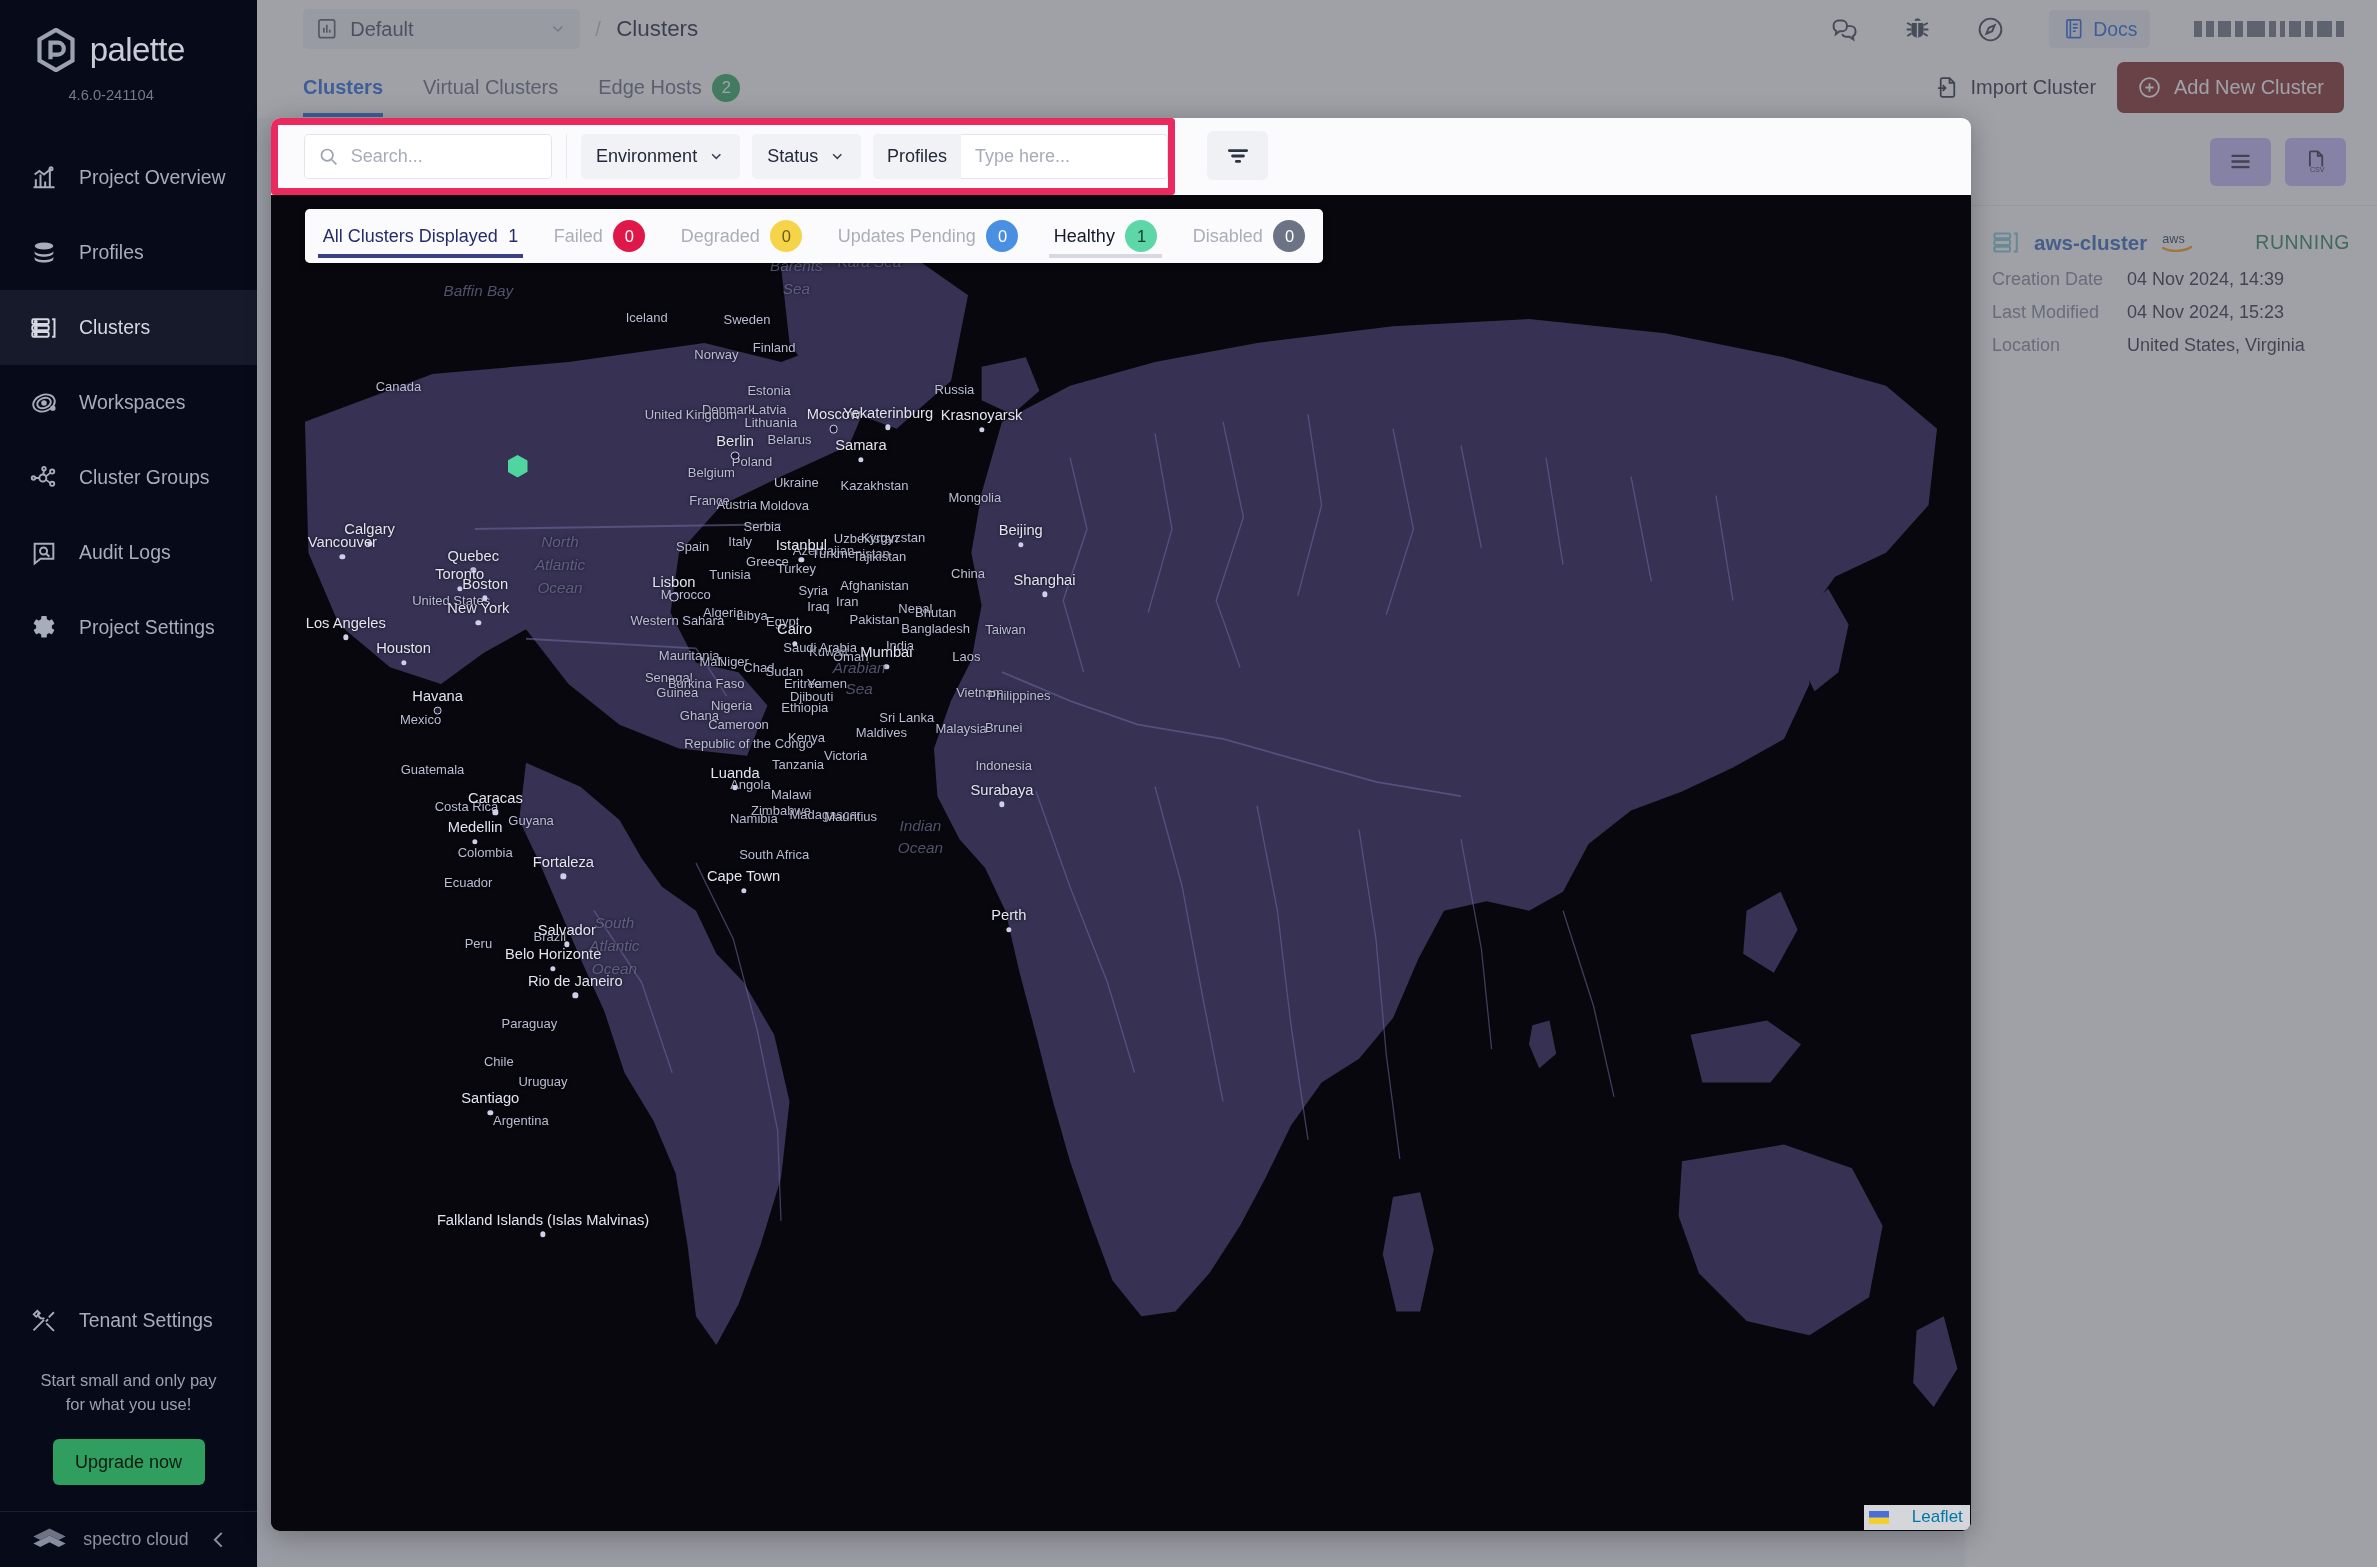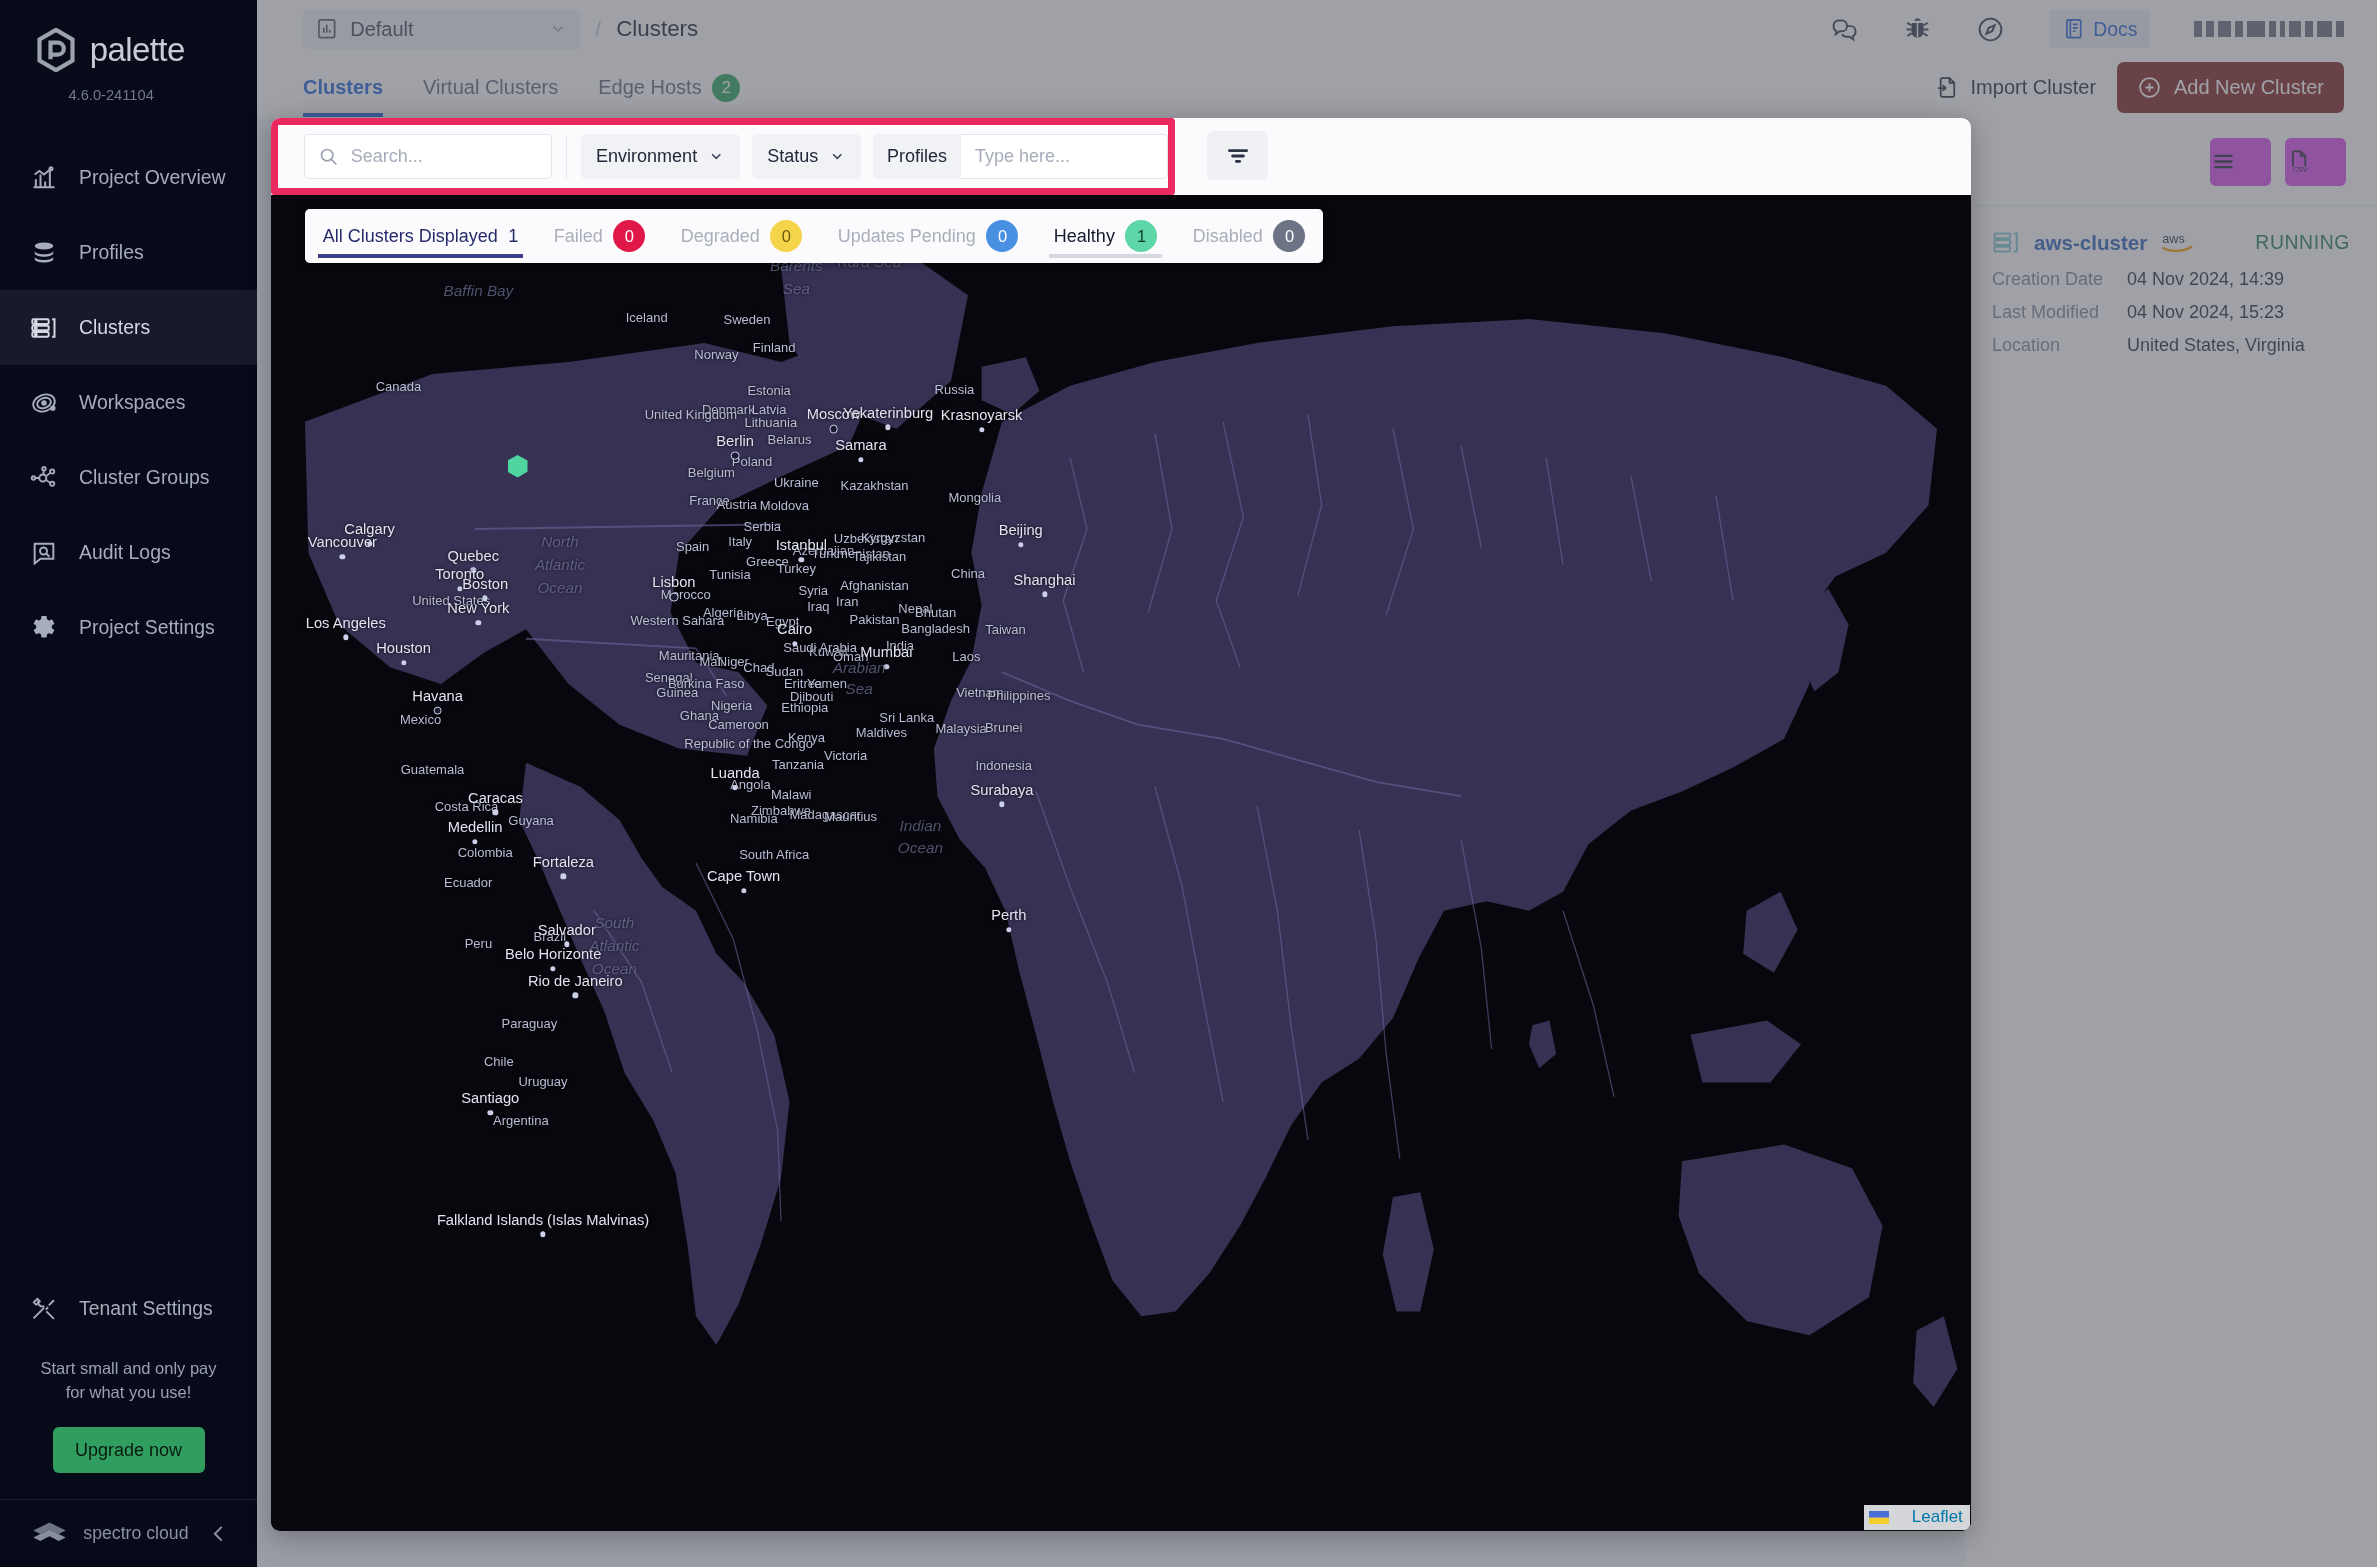--- a/index.html
+++ b/index.html
@@ -32,21 +32,21 @@
   .nav-ico svg { width:28px; height:28px; }
   .sidebar-spacer { flex:1 1 auto; }
   .promo { padding: 10.6px 23.6px 0; text-align:center; }
   .promo-text { font-size:16.5px; color:#9ba1b0; line-height:1.45; }
   .upgrade-btn {
     margin: 22.4px auto 0; display:block; width:152px; height:46px;
     background:#2f9e5e; color:#0a1b11; border:none; border-radius:5.9px;
     font-size:18px; font-family:inherit; cursor:pointer;
   }
   .sidebar-footer {
-    height:68px; margin-top:26px; border-top:0.6px solid #1a1f33;
+    height:56px; margin-top:26px; border-top:0.6px solid #1a1f33;
     display:flex; align-items:center; padding:0 26px 0 31px; gap:15.3px;
   }
   .sc-logo { width:37px; height:28px; flex:none; }
   .sc-name { font-size:17.7px; color:#8b91a2; flex:1; }
   .collapse-ico { width:23.6px; height:23.6px; color:#8b91a2; cursor:pointer; }
 
   
   .topbar { position:absolute; left:257px; top:0; right:0; height:118px; background:#fff; }
   .crumbs { display:flex; align-items:center; height:58px; padding-left:46px; gap:0; }
   .proj-sel { display:flex; align-items:center; gap:11.8px; background:#f0f1f4; border-radius:4.7px;
@@ -76,22 +76,22 @@
   .import-btn svg { width:25px; height:25px; }
   .add-btn { display:flex; align-items:center; gap:11.8px; background:#7f1d1d; color:#fff;
              border:none; border-radius:7px; height:51px; padding:0 20px;
              font-size:20px; font-family:inherit; cursor:pointer; }
   .add-btn svg { width:25px; height:25px; }
 
   
   .rightpanel { position:absolute; right:0; top:118px; width:412px; bottom:0; background:#fff; }
   .rp-toolbar { height:88px; display:flex; align-items:center; justify-content:flex-end;
                 gap:14px; padding-right:31px; border-bottom:0.6px solid #e7e9ef; }
-  .rp-tb-btn { width:61px; height:48px; border-radius:5.9px; background:#d946ef;
-               display:flex; align-items:center; justify-content:flex-start; cursor:pointer; }
+  .rp-tb-btn { width:61px; height:48px; border-radius:5.9px; background:#c4b5fd;
+               display:flex; align-items:center; justify-content:center; cursor:pointer; }
   .rp-tb-btn svg { width:27px; height:27px; color:#1c2333; }
   .cluster-card { padding:22.4px 27px 0 27px; }
   .cc-head { display:flex; align-items:center; gap:13px; }
   .cc-ico { width:29px; height:29px; flex:none; }
   .cc-name { font-size:20.6px; color:#2a5fb8; font-weight:600; }
   .cc-cloud { width:37px; height:27px; flex:none; }
   .cc-status { margin-left:auto; font-size:19.4px; color:#1f7a45; letter-spacing:0.6px; }
   .cc-row { display:flex; margin-top:11.8px; font-size:18px; }
   .cc-k { width:135px; color:#7d8494; flex:none; }
   .cc-v { color:#1c2333; }

